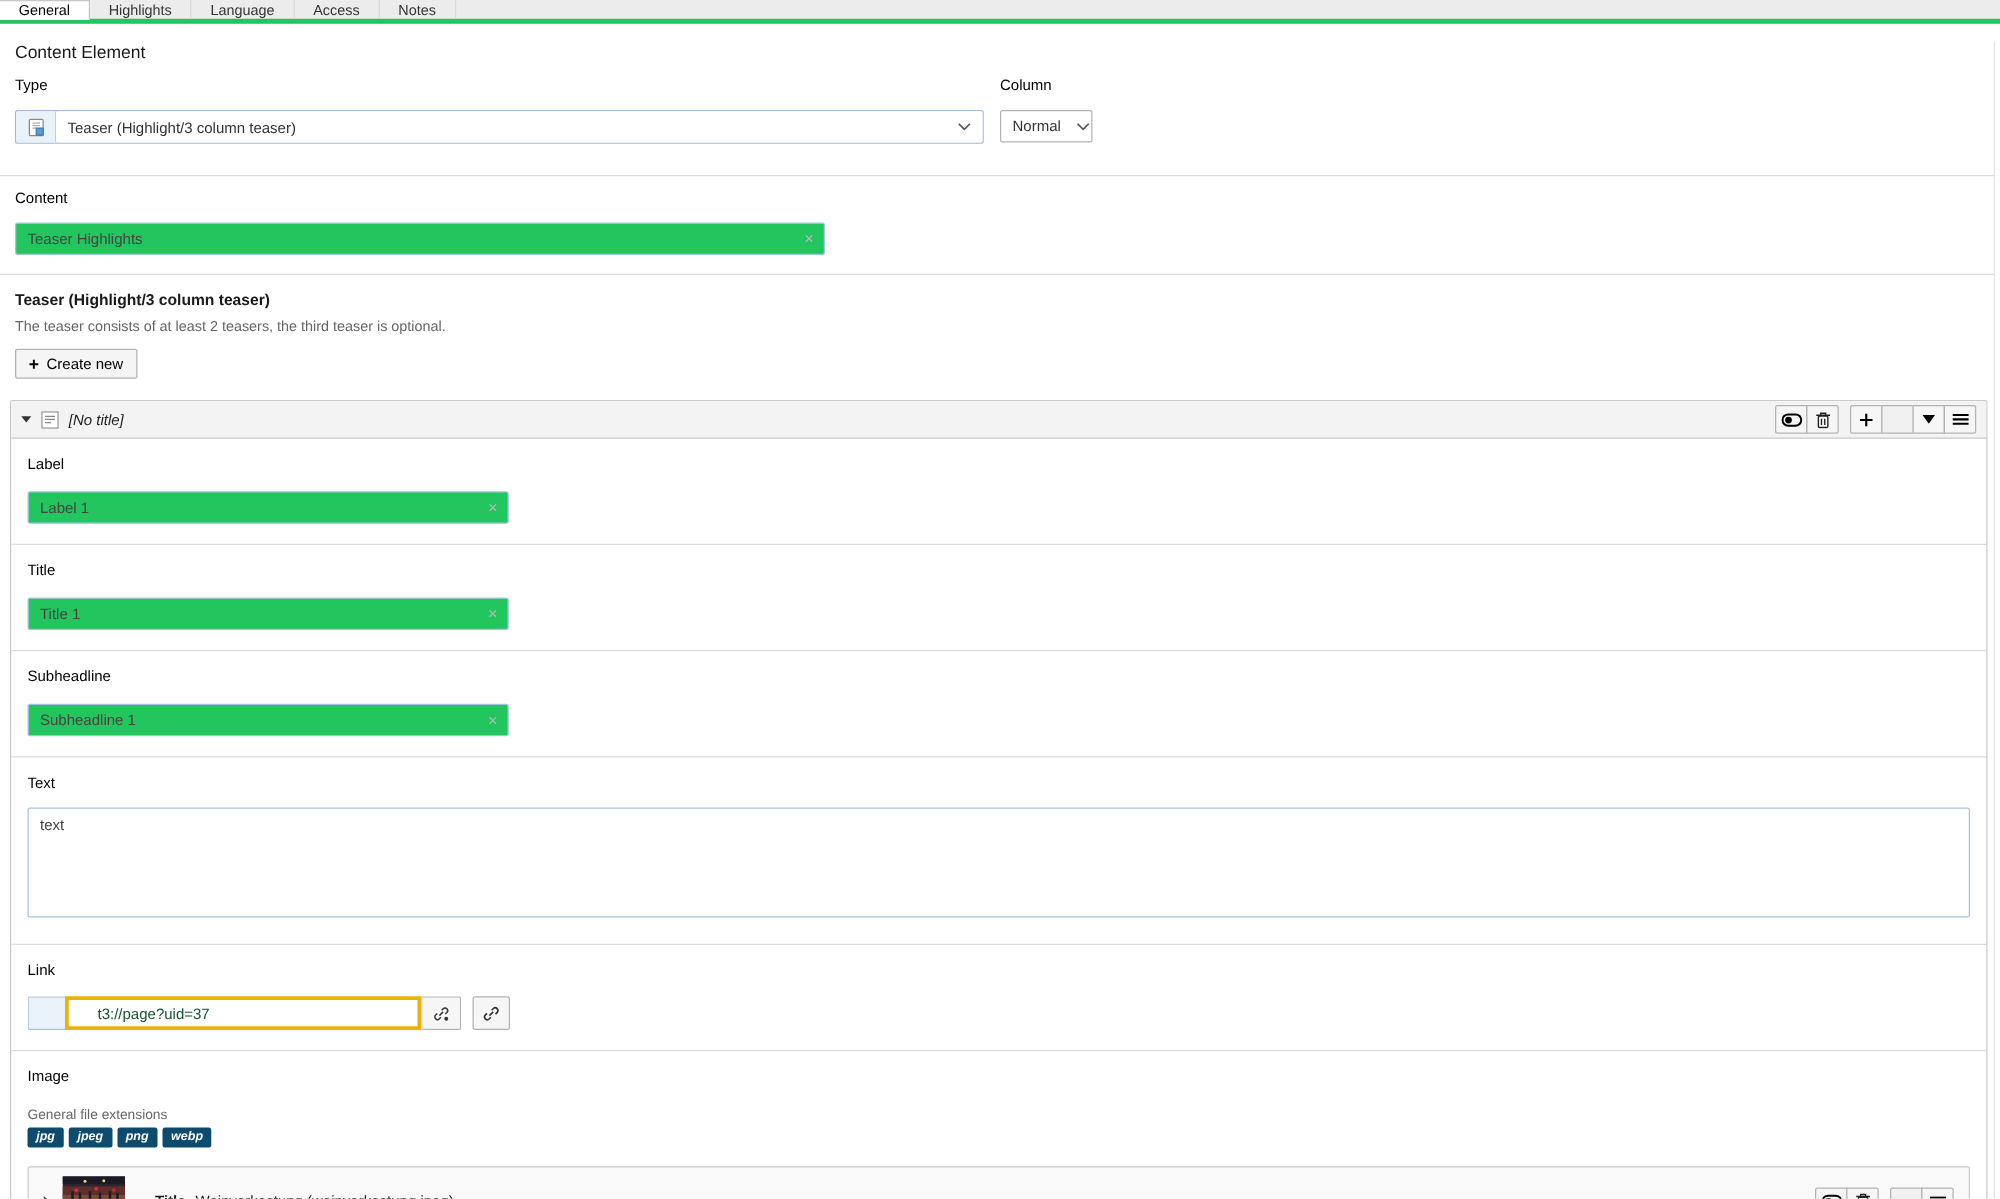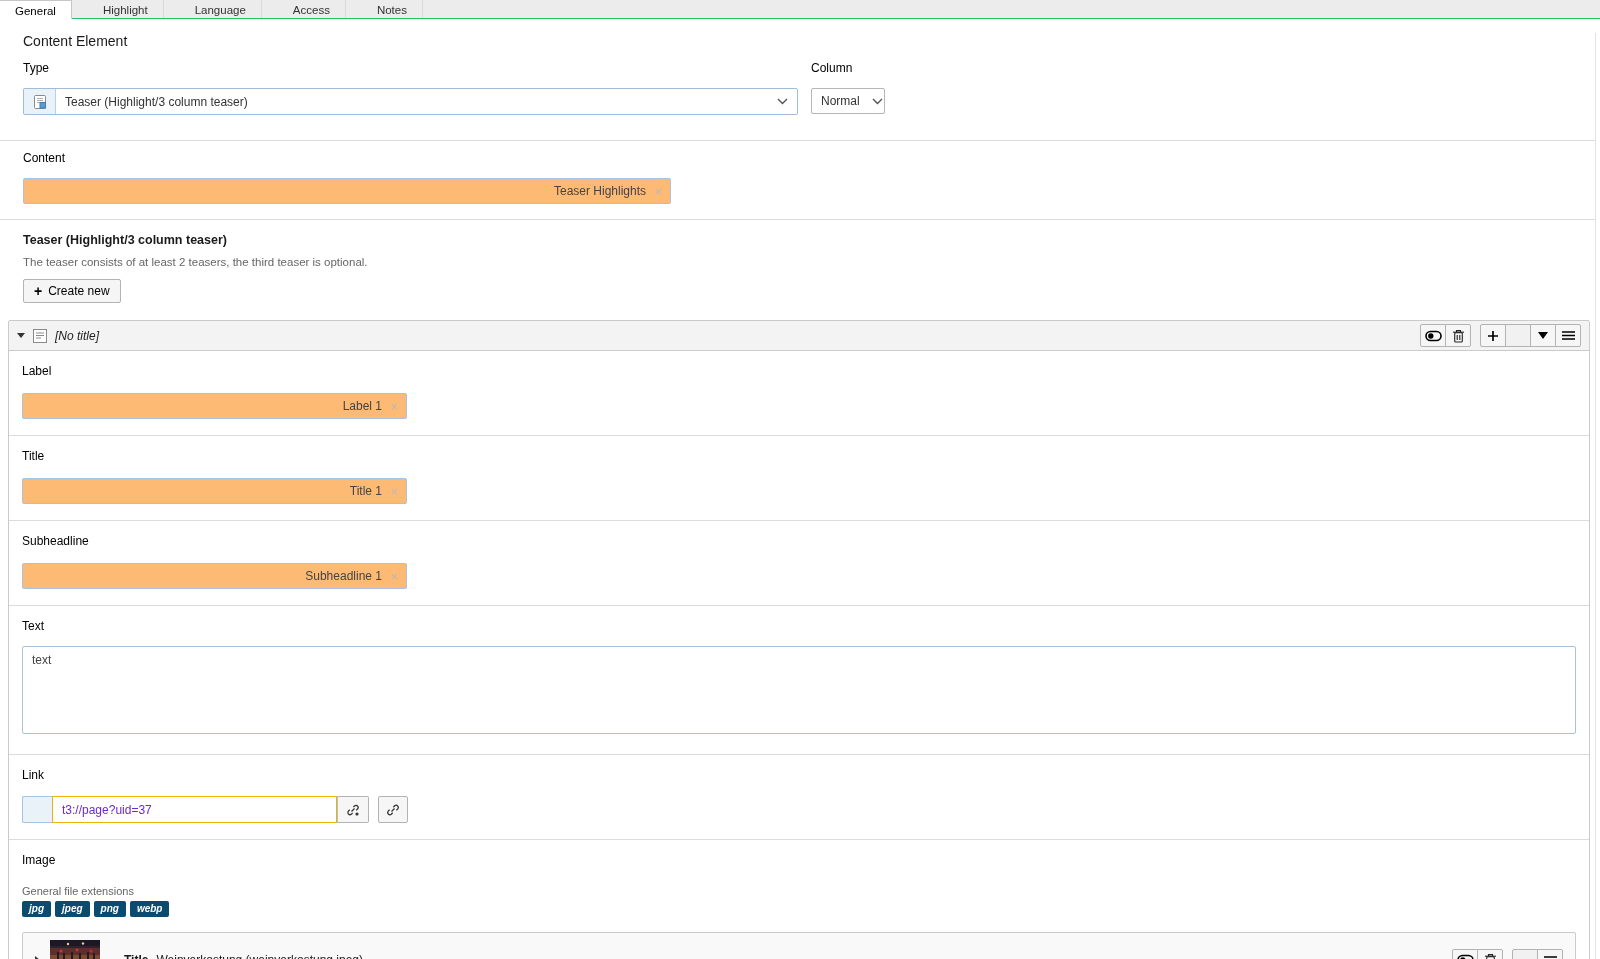--- a/index.html
+++ b/index.html
@@ -1,35 +1,35 @@
 <!DOCTYPE html>
 <html><head>
 <meta charset="utf-8">
 <style>
   * { box-sizing: border-box; }
   html,body { margin:0; padding:0; width:1600px; height:959px; overflow:hidden;
     font-family:"Liberation Sans","DejaVu Sans",sans-serif; background:#fff; color:#1a1a1a; }
 
   
-  .tabbar { display:flex; align-items:stretch; background:#ececec; border-bottom:1px solid #22c55e; height:19px;gap:16px; }
+  .tabbar { display:flex; align-items:stretch; background:#ececec; border-bottom:4px solid #22c55e; height:19px; }
   .tab { font-size:11.5px; color:#333; padding:2px 15px 0; display:flex; align-items:center;
          border-right:1px solid #d9d9d9; cursor:default; }
   .tab.active { background:#fff; border:1px solid #c6c6c6; border-bottom:1px solid #fff;
                 margin-bottom:-1px; border-left:none; color:#000; }
 
   .page-body { width:1596px; border-right:1px solid #e3e3e3; min-height:940px; }
 
   
-  .section { padding-left:23px; }
+  .section { padding-left:12px; }
   .divider { border:none; border-top:1px solid #dcdcdc; margin:0; }
   .page-title { font-size:14px; font-weight:normal; color:#1a1a1a; margin:14px 0 0; }
   .field-label { font-size:12px; font-weight:normal; color:#000; }
   .input-wrap { position:relative; }
   input.text-input { height:26px; border:1px solid #a6c3e1; border-radius:2px; padding:0 24px 0 9px;
-    font-size:12px; color:#444; font-family:inherit; width:100%; background:#fdba74; outline:none;text-align:right; }
+    font-size:12px; color:#444; font-family:inherit; width:100%; background:#22c55e; outline:none; }
   .clear-x { position:absolute; right:9px; top:50%; transform:translateY(-50%); color:#b9b9b9;
     font-size:13px; line-height:1; cursor:pointer; }
   textarea.text-area { width:100%; height:88px; border:1px solid #a6c3e1; border-radius:2px;
     padding:6px 9px; font-size:12px; color:#444; font-family:inherit; resize:none; outline:none; }
 
   .select { height:26px; border:1px solid #b5b5b5; border-radius:2px; background:#fff;
     display:flex; align-items:center; font-size:12px; color:#333; padding:0 9px; cursor:pointer; }
   .select .chev { margin-left:auto; padding-left:12px; display:flex; }
 
   .btn { display:inline-flex; align-items:center; gap:6px; height:24px; padding:0 10px;
@@ -78,21 +78,21 @@
 
   .panel-field { padding:13px 13px 16px; }
   .panel-field .input-wrap.small { width:385px; margin-top:15px; }
   .panel-field .field-label { font-size:12px; }
   .ta-wrap { margin-top:13px; }
 
   
   .link-row { display:flex; align-items:center; margin-top:14px; }
   .link-group { display:flex; height:27px; }
   .link-addon { width:30px; background:#e9f1f9; border:1px solid #a6c3e1; border-right:none; border-radius:2px 0 0 2px; }
-  .link-input { width:285px; height:27px; border:1px solid #eab308; padding:0 9px; font-size:12px; color:#6d28d9;
+  .link-input { width:285px; height:27px; border:3px solid #eab308; padding:0 23px; font-size:12px; color:#14532d;
     font-family:inherit; outline:none; }
   .link-attached-btn { width:32px; height:27px; display:flex; align-items:center; justify-content:center;
     background:#f6f6f6; border:1px solid #b3b3b3; border-left:1px solid #a6c3e1; border-radius:0 2px 2px 0; cursor:pointer; }
   .link-wizard-btn { width:30px; height:27px; margin-left:9px; display:flex; align-items:center; justify-content:center;
     background:#f6f6f6; border:1px solid #b3b3b3; border-radius:2px; cursor:pointer; }
 
   
   .allowed-label { font-size:11px; color:#666; margin-top:18px; }
   .badges { display:flex; gap:4px; margin-top:4px; }
   .badge { background:#0c4a6e; color:#fff; font-size:10px; font-weight:bold; padding:2px 7px 3px; border-radius:2px;font-style:italic; }
@@ -103,21 +103,21 @@
   .file-title { font-size:12px; }
   .file-title b { margin-right:8px; }
 
   svg { display:block; }
 </style>
 </head>
 <body>
 
 <div class="tabbar">
   <div class="tab active">General</div>
-  <div class="tab">Highlight</div>
+  <div class="tab">Highlights</div>
   <div class="tab">Language</div>
   <div class="tab">Access</div>
   <div class="tab">Notes</div>
 </div>
 
 <div class="page-body">
 
   <div class="section">
     <h1 class="page-title">Content Element</h1>
 

